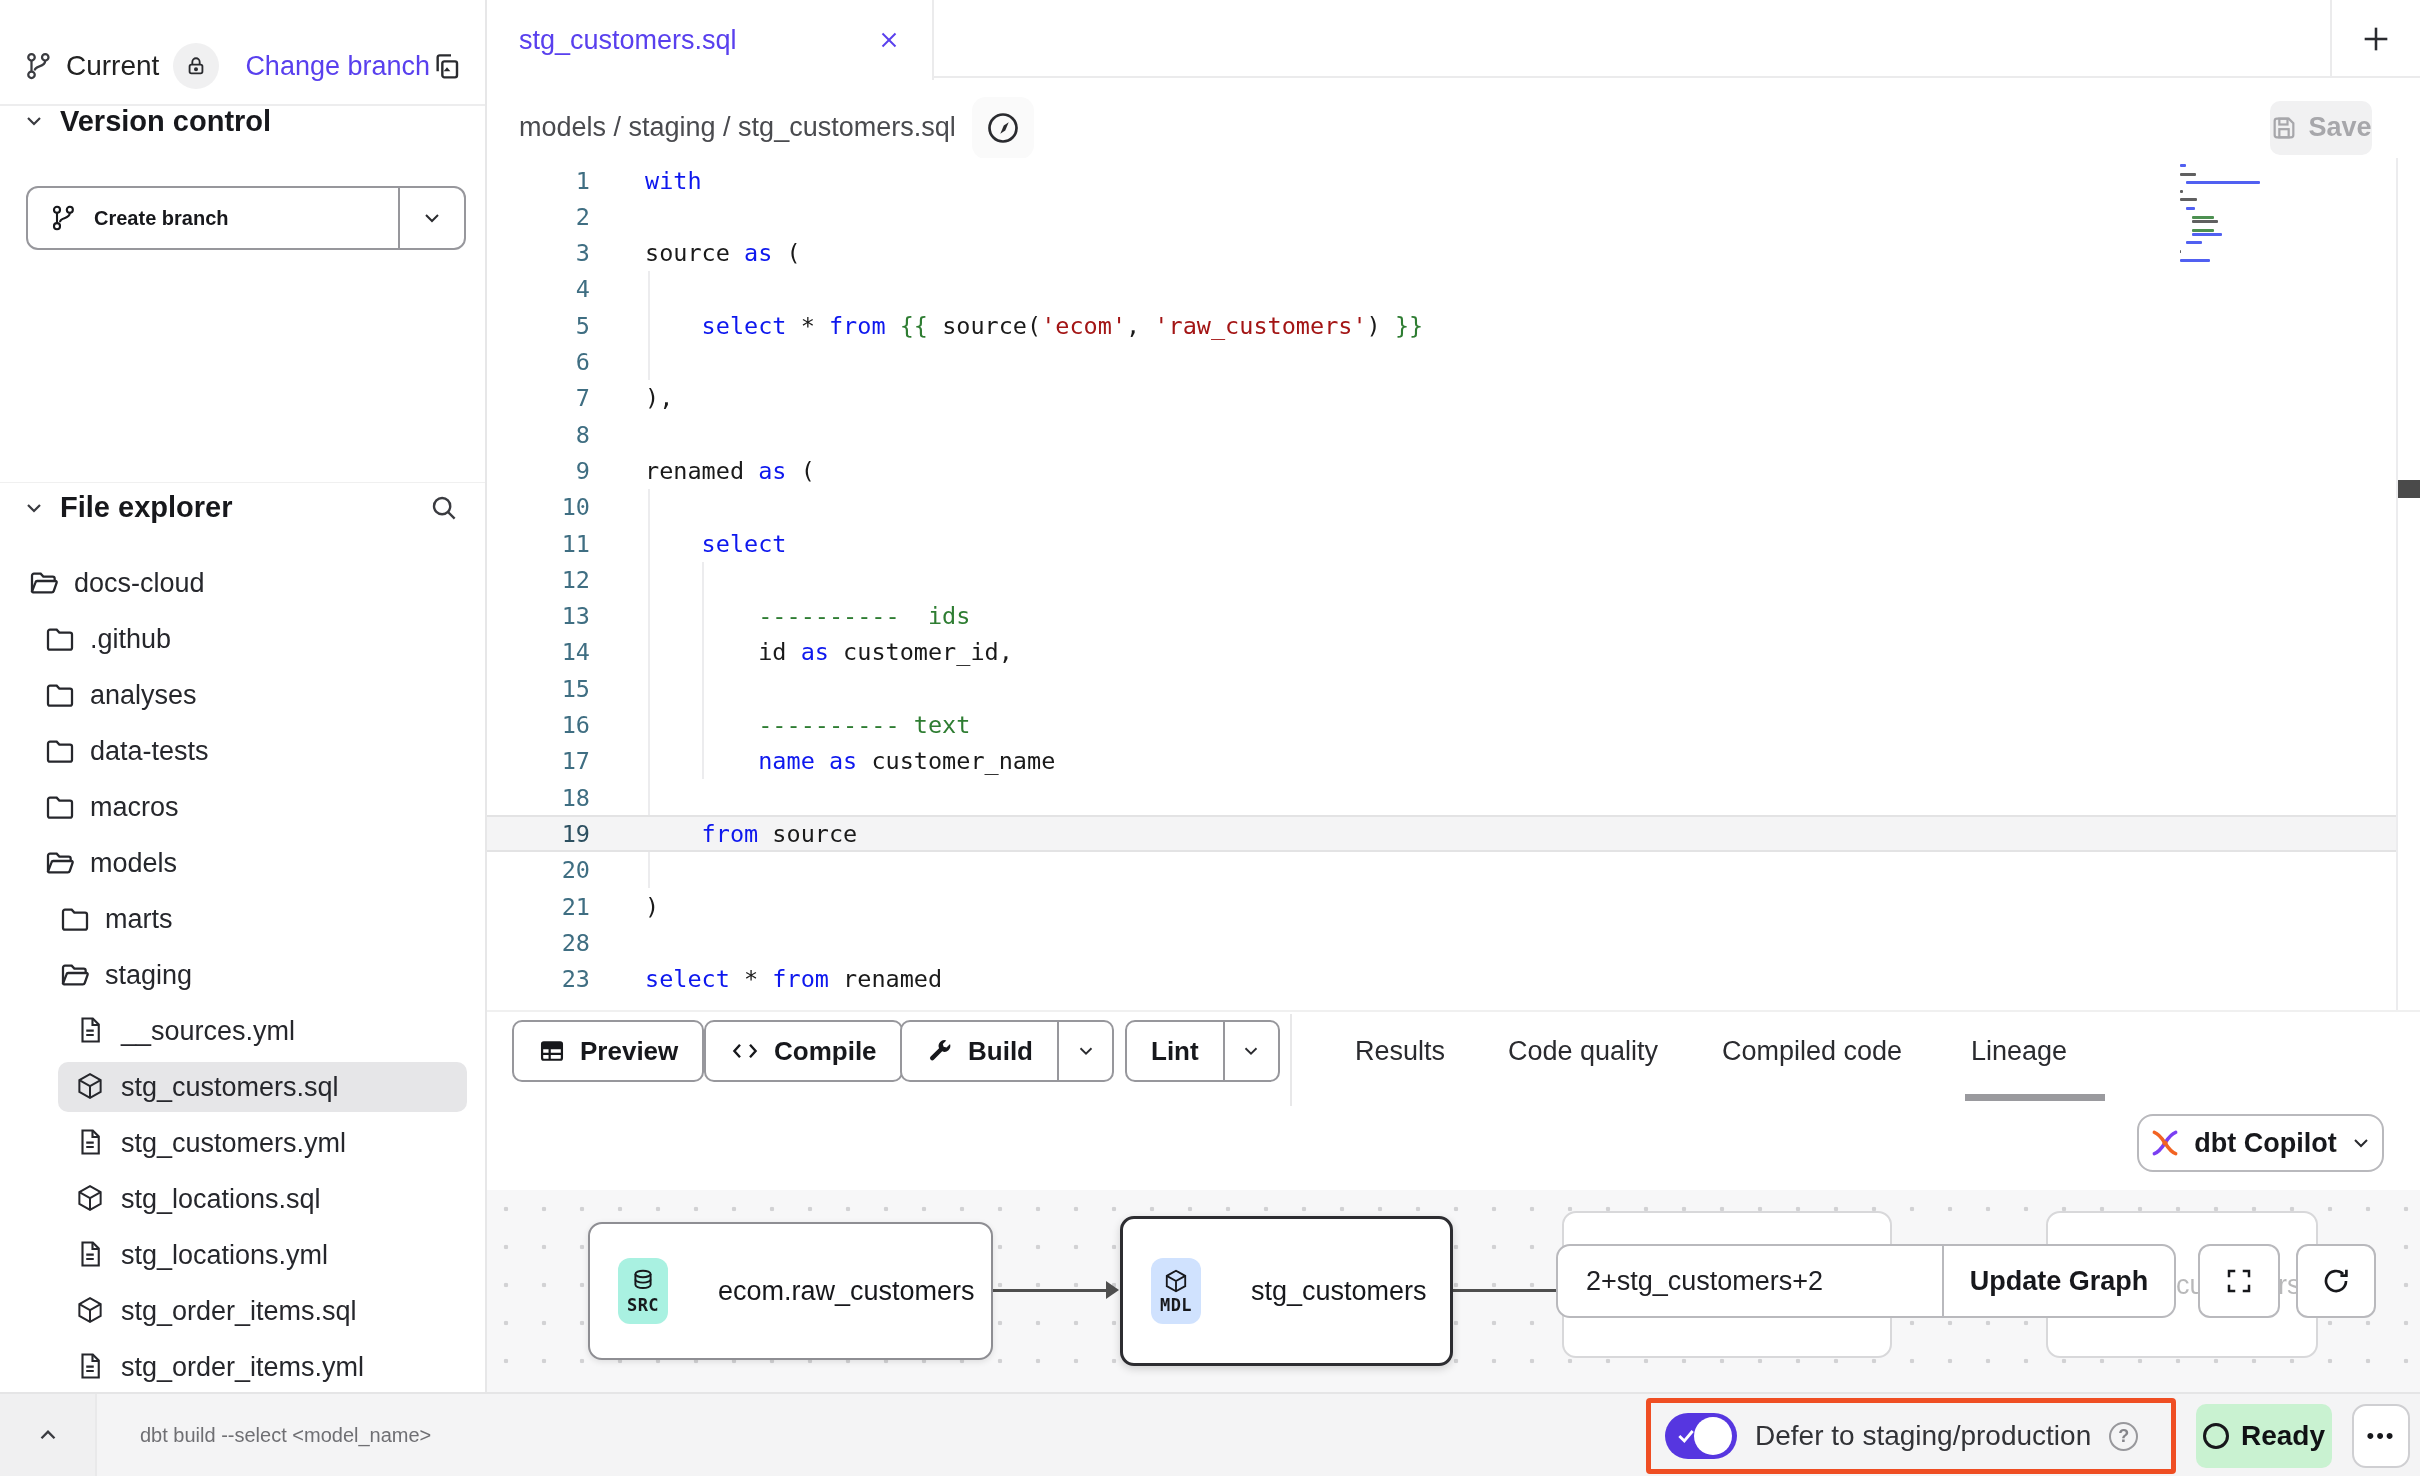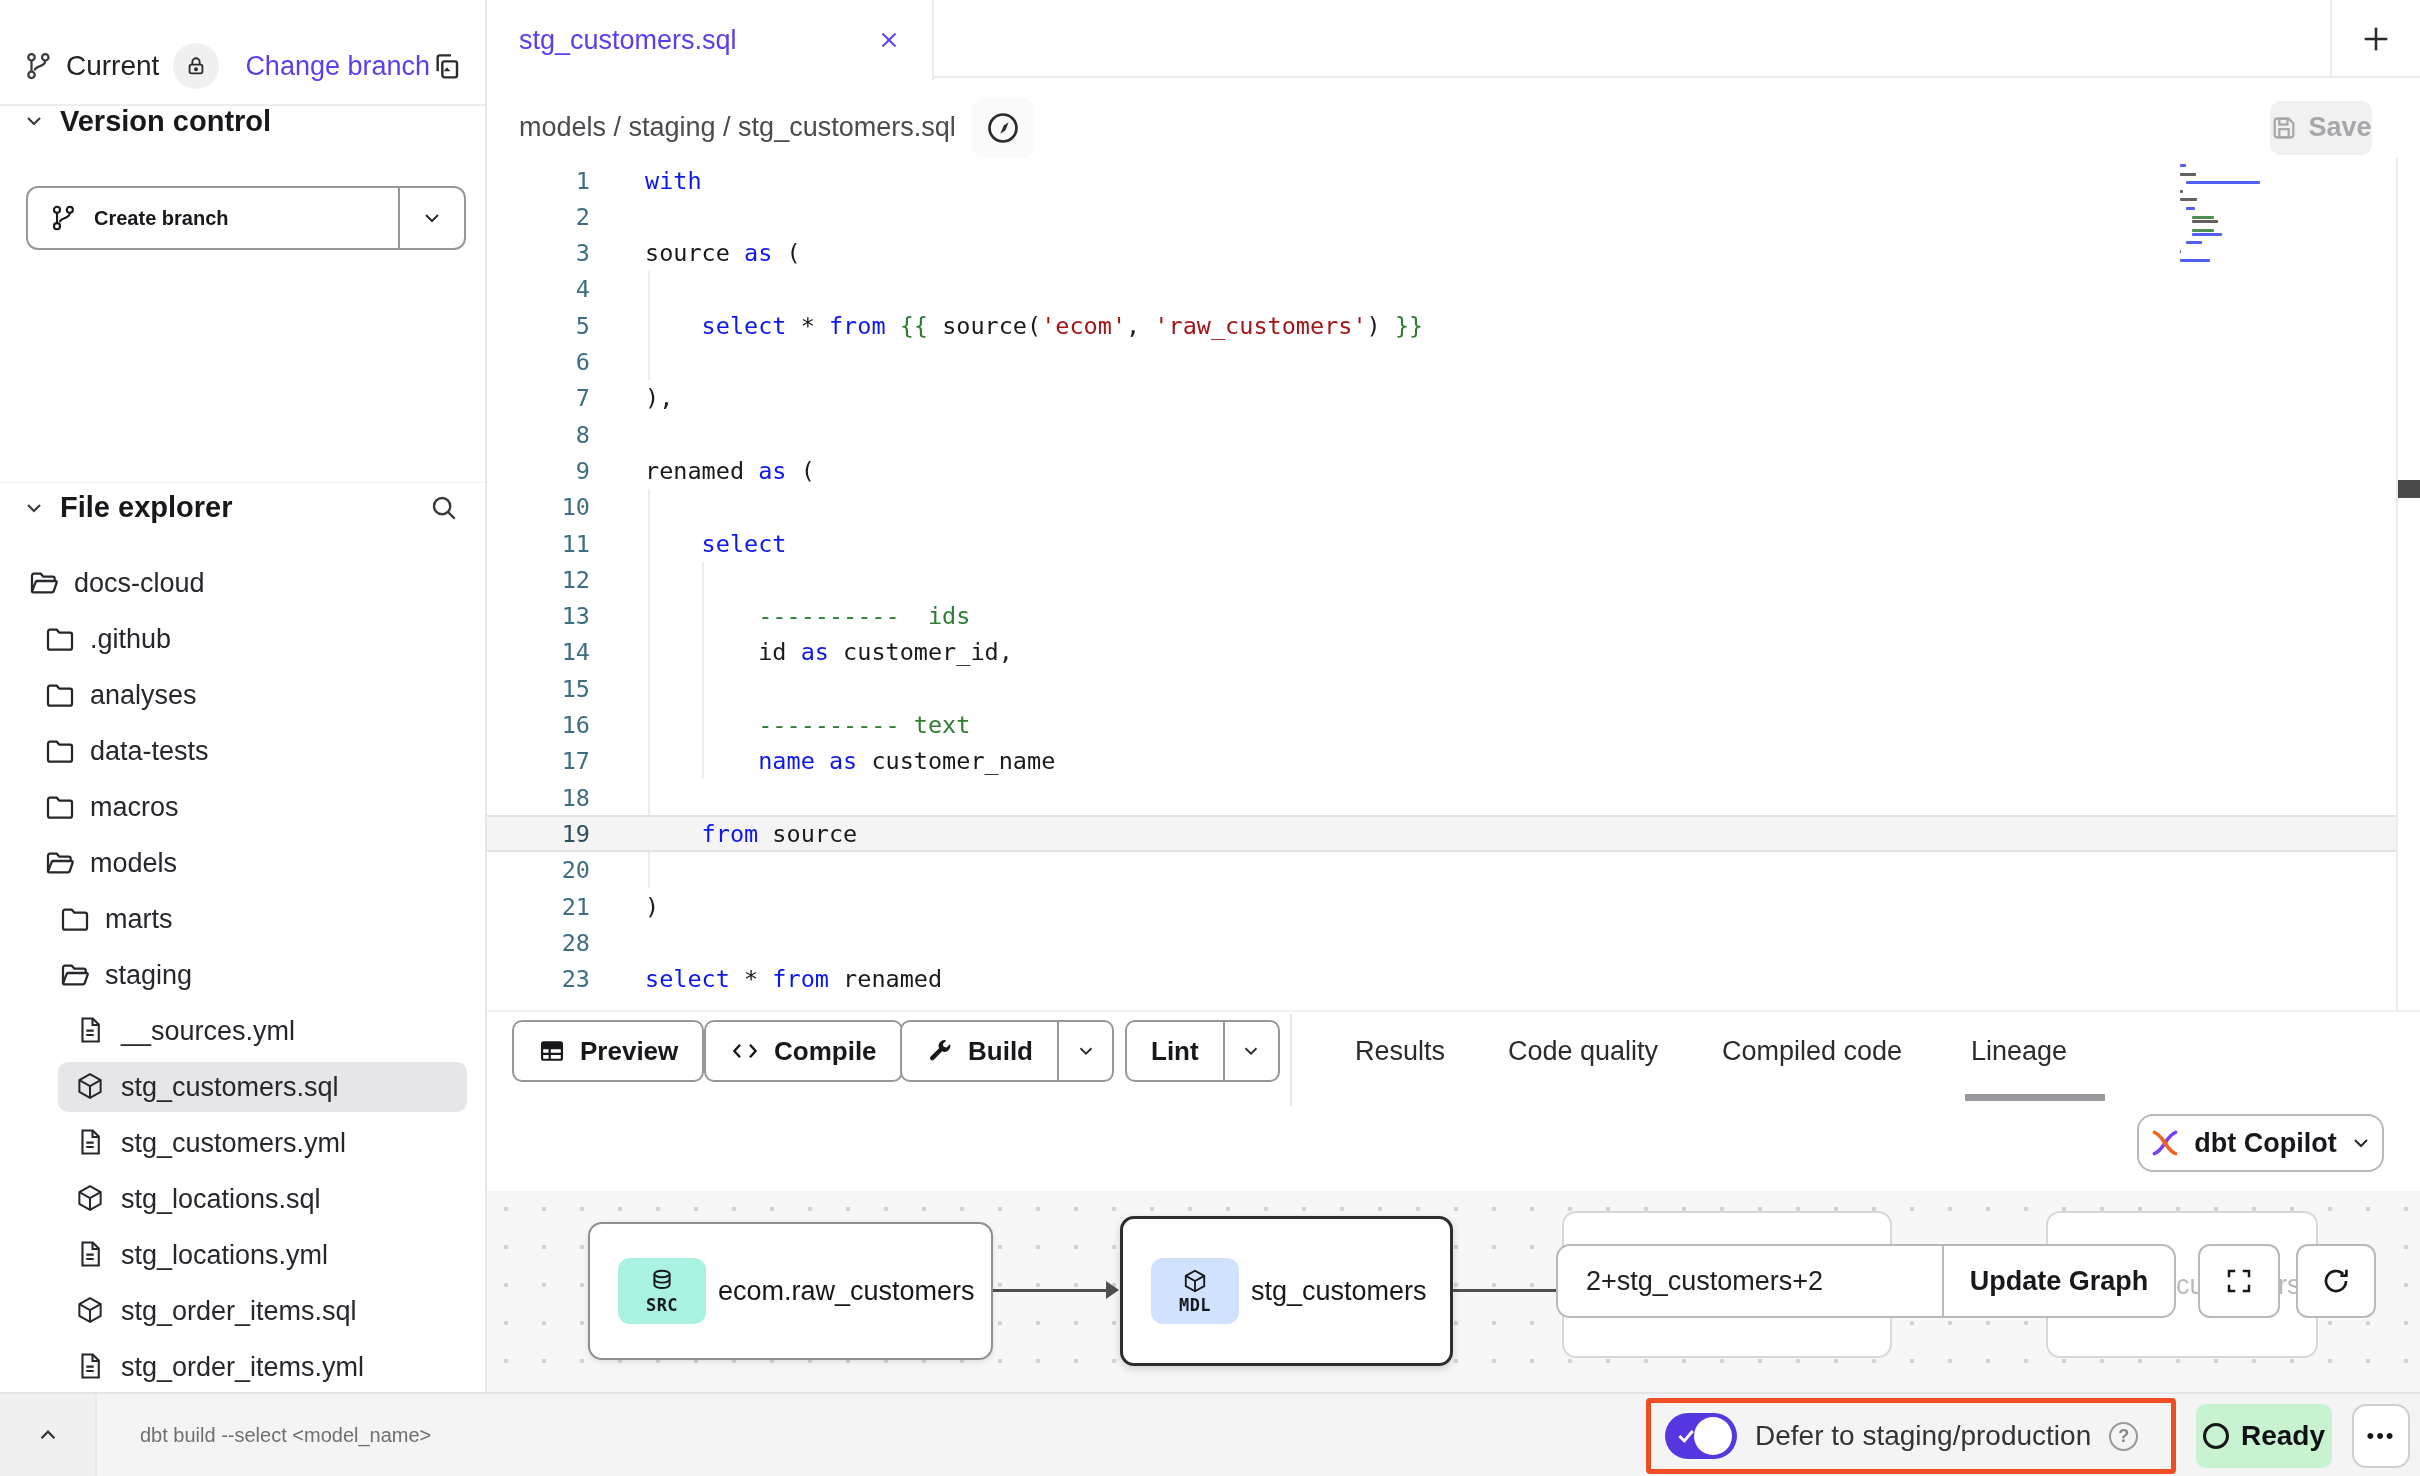--- a/index.html
+++ b/index.html
@@ -84,21 +84,21 @@
   #copilot-btn span { font-size:27px; font-weight:600; color:#17181c; }
 
   
   #canvas { position:absolute; left:0; top:1190px; width:100%; height:202px; background-color:#f7f7f8;
     background-image:radial-gradient(circle, #d2d2d4 2px, transparent 2.6px); background-size:38px 38px; }
   .lnode { position:absolute; background:#fff; border-radius:14px; }
   #node-0 { left:101px; top:32px; width:405px; height:138px; border:2px solid #8e8e93; box-shadow:0 2px 6px rgba(0,0,0,.10); z-index:3; }
   #node-1 { left:633px; top:26px; width:333px; height:150px; border:3px solid #2d2d31; box-shadow:0 3px 9px rgba(0,0,0,.16); z-index:3; }
   #node-2 { left:1075px; top:21px; width:330px; height:147px; border:2px solid #d8d8da; z-index:2; overflow:hidden; }
   #node-3 { left:1559px; top:21px; width:272px; height:147px; border:2px solid #d8d8da; z-index:2; overflow:hidden; }
-  .nbadge { position:absolute; left:28px; top:50%; transform:translateY(-50%); width:88px; height:66px; border-radius:12px;
+  .nbadge { position:absolute; left:28px; top:50%; transform:translateY(-50%); width:50px; height:66px; border-radius:12px;
     display:flex; flex-direction:column; align-items:center; justify-content:center; gap:1px; }
   .nbadge .bt { font-size:17px; font-weight:600; color:#17181c; letter-spacing:.5px; font-family:"DejaVu Sans Mono", monospace; }
   .nlabel { position:absolute; left:128px; top:50%; transform:translateY(-50%); font-size:27px; color:#17181c; white-space:nowrap; }
   .ghost { opacity:.3; }
   .edge { position:absolute; height:3px; background:#4f4f4f; z-index:1; }
   #edge-0 { left:506px; top:99px; width:114px; }
   #edge-0-head { position:absolute; left:619px; top:91px; width:0; height:0; border-left:13px solid #4f4f4f; border-top:9px solid transparent; border-bottom:9px solid transparent; z-index:1; }
   #edge-1 { left:966px; top:99px; width:103px; }
   #edge-2 { left:1405px; top:99px; width:138px; background:#e1e1e3; }
   #edge-2-head { position:absolute; left:1541px; top:91px; width:0; height:0; border-left:13px solid #dcdcde; border-top:9px solid transparent; border-bottom:9px solid transparent; z-index:1; }

